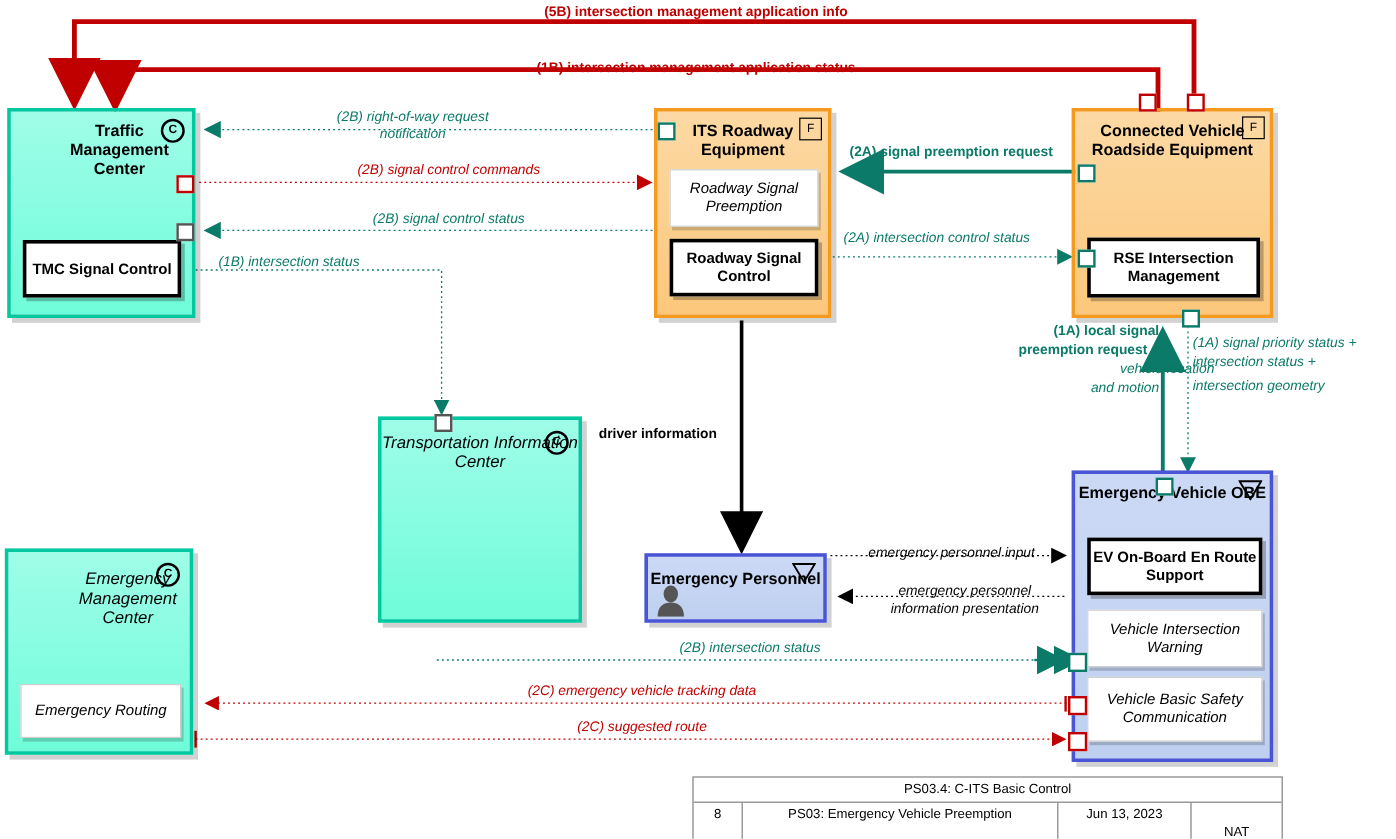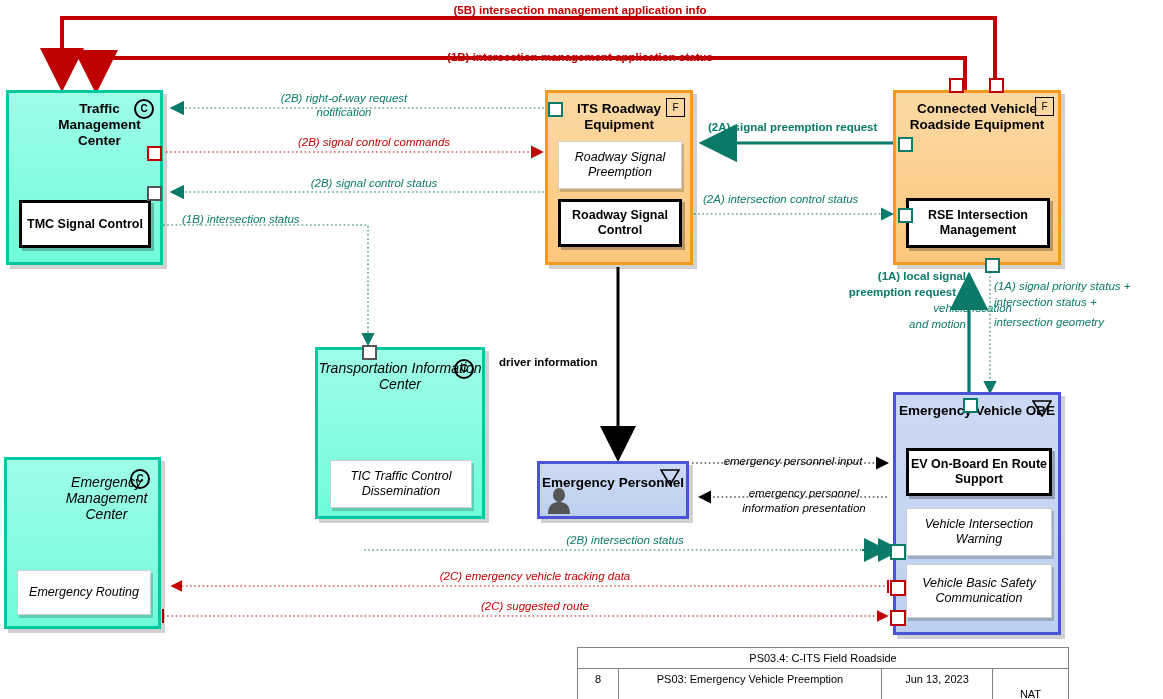--- a/index.html
+++ b/index.html
@@ -180,21 +180,20 @@
 
   <div class="el field" style="left:893px;top:90px;width:168px;height:175px;">
     <div class="hdr" style="top:8px;">Connected Vehicle Roadside Equipment</div>
     <div class="badge-f" style="right:4px;top:4px;">F</div>
     <div class="sub app" style="left:10px;top:105px;width:144px;height:50px;">RSE Intersection Management</div>
   </div>
 
   <div class="el center italic" style="left:281px;top:347px;width:170px;height:172px;margin-left:34px;">
     <div class="hdr" style="top:10px;">Transportation Information Center</div>
     <div class="badge" style="right:8px;top:9px;">C</div>
-    <div class="sub obj" style="left:12px;top:110px;width:142px;height:48px;">TIC Traffic Control Dissemination</div>
   </div>
 
   <div class="el center italic" style="left:4px;top:457px;width:157px;height:172px;">
     <div class="hdr" style="top:14px;padding-left:48px;">Emergency Management Center</div>
     <div class="badge" style="right:8px;top:9px;">C</div>
     <div class="sub obj" style="left:10px;top:110px;width:134px;height:45px;">Emergency Routing</div>
   </div>
 
   <div class="el vehicle" style="left:893px;top:392px;width:168px;height:243px;">
     <div class="hdr" style="top:8px;">Emergency Vehicle OBE</div>
@@ -262,21 +261,21 @@
   <div class="lbl it blk ctr" style="left:698px;top:454px;width:190px;">emergency personnel input</div>
   <div class="lbl it blk ctr" style="left:714px;top:486px;width:180px;">emergency personnel</div>
   <div class="lbl it blk ctr" style="left:714px;top:501px;width:180px;">information presentation</div>
 
   <div class="lbl it teal ctr" style="left:470px;top:533px;width:310px;">(2B) intersection status</div>
   <div class="lbl it red ctr" style="left:340px;top:569px;width:390px;">(2C) emergency vehicle tracking data</div>
   <div class="lbl it red ctr" style="left:370px;top:599px;width:330px;">(2C) suggested route</div>
 
   <div id="titleblock">
     <div class="tbrow">
-      <div class="tb1">PS03.4: C-ITS Field Roadside</div>
+      <div class="tb1">PS03.4: C-ITS Basic Control</div>
     </div>
     <div class="tbrow">
       <div class="c-num">8</div>
       <div class="c-name">PS03: Emergency Vehicle Preemption</div>
       <div class="c-date">Jun 13, 2023</div>
       <div class="c-by">NAT</div>
     </div>
   </div>
 
 </div>

